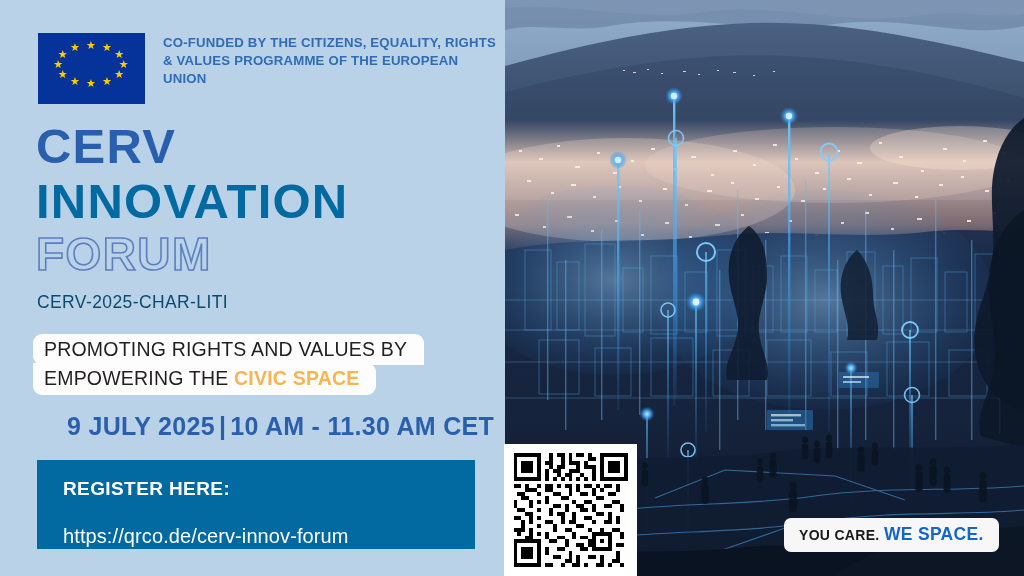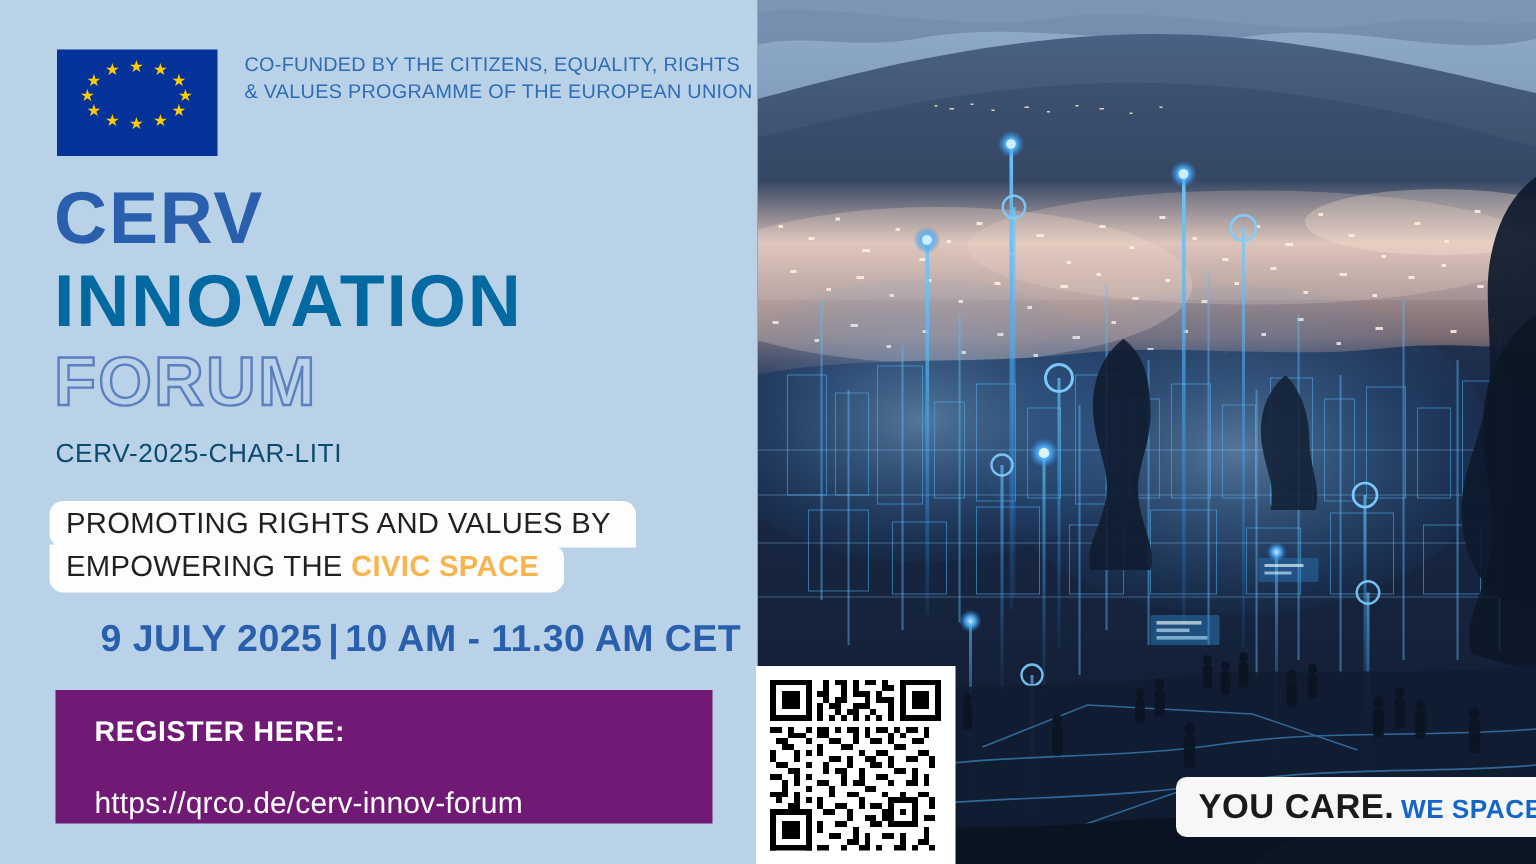--- a/index.html
+++ b/index.html
@@ -41,21 +41,21 @@
     position:absolute;
     width:0; height:0;
     color:#FFCC00;
     font-size:11px; line-height:11px;
     transform:translate(-50%,-50%);
   }
   .eu-flag .star::before{ content:"★"; position:absolute; left:-5.5px; top:-6px; }
   .eu-funding-text{
     color:#2f6cb5;
     font-size:13.2px;
-    font-weight:normal;
+    font-weight:bold;
     line-height:1.38;
     letter-spacing:0.2px;
     max-width:345px;
     padding-top:1px;
   }
 
   
   .title-cerv{
     position:absolute; left:36px; top:122px;
     font-size:49px; font-weight:bold;
@@ -120,21 +120,21 @@
     letter-spacing:0.3px;
     white-space:nowrap;
     margin-left:31px;
   }
   .date-sep{ padding:0 4px; }
 
   
   .register-box{
     position:absolute; left:37px; top:460px;
     width:438px; height:89px;
-    background:#701a75;
+    background:#0369a1;
     padding:16px 0 0 26px;
   }
   .register-title{
     color:#ffffff;
     font-size:19px; font-weight:bold;
     letter-spacing:0.4px;
     line-height:1.35;
   }
   .register-url{
     color:#ffffff;
@@ -167,21 +167,21 @@
   
   .slogan-pill{
     position:absolute; left:784px; top:518px;
     background:#f7f7f7;
     border-radius:7px;
     padding:6px 15px 7px 15px;
     z-index:5;
     white-space:nowrap;
   }
   .slogan-pill .part1{
-    color:#1a1a1a; font-size:23px; font-weight:bold; letter-spacing:0.3px;
+    color:#1a1a1a; font-size:14px; font-weight:bold; letter-spacing:0.3px;
   }
   .slogan-pill .part2{
     color:#1466c8; font-size:17.5px; font-weight:bold; letter-spacing:0.3px;
   }
 </style>
 </head>
 <body>
 
 <div class="poster">
 

